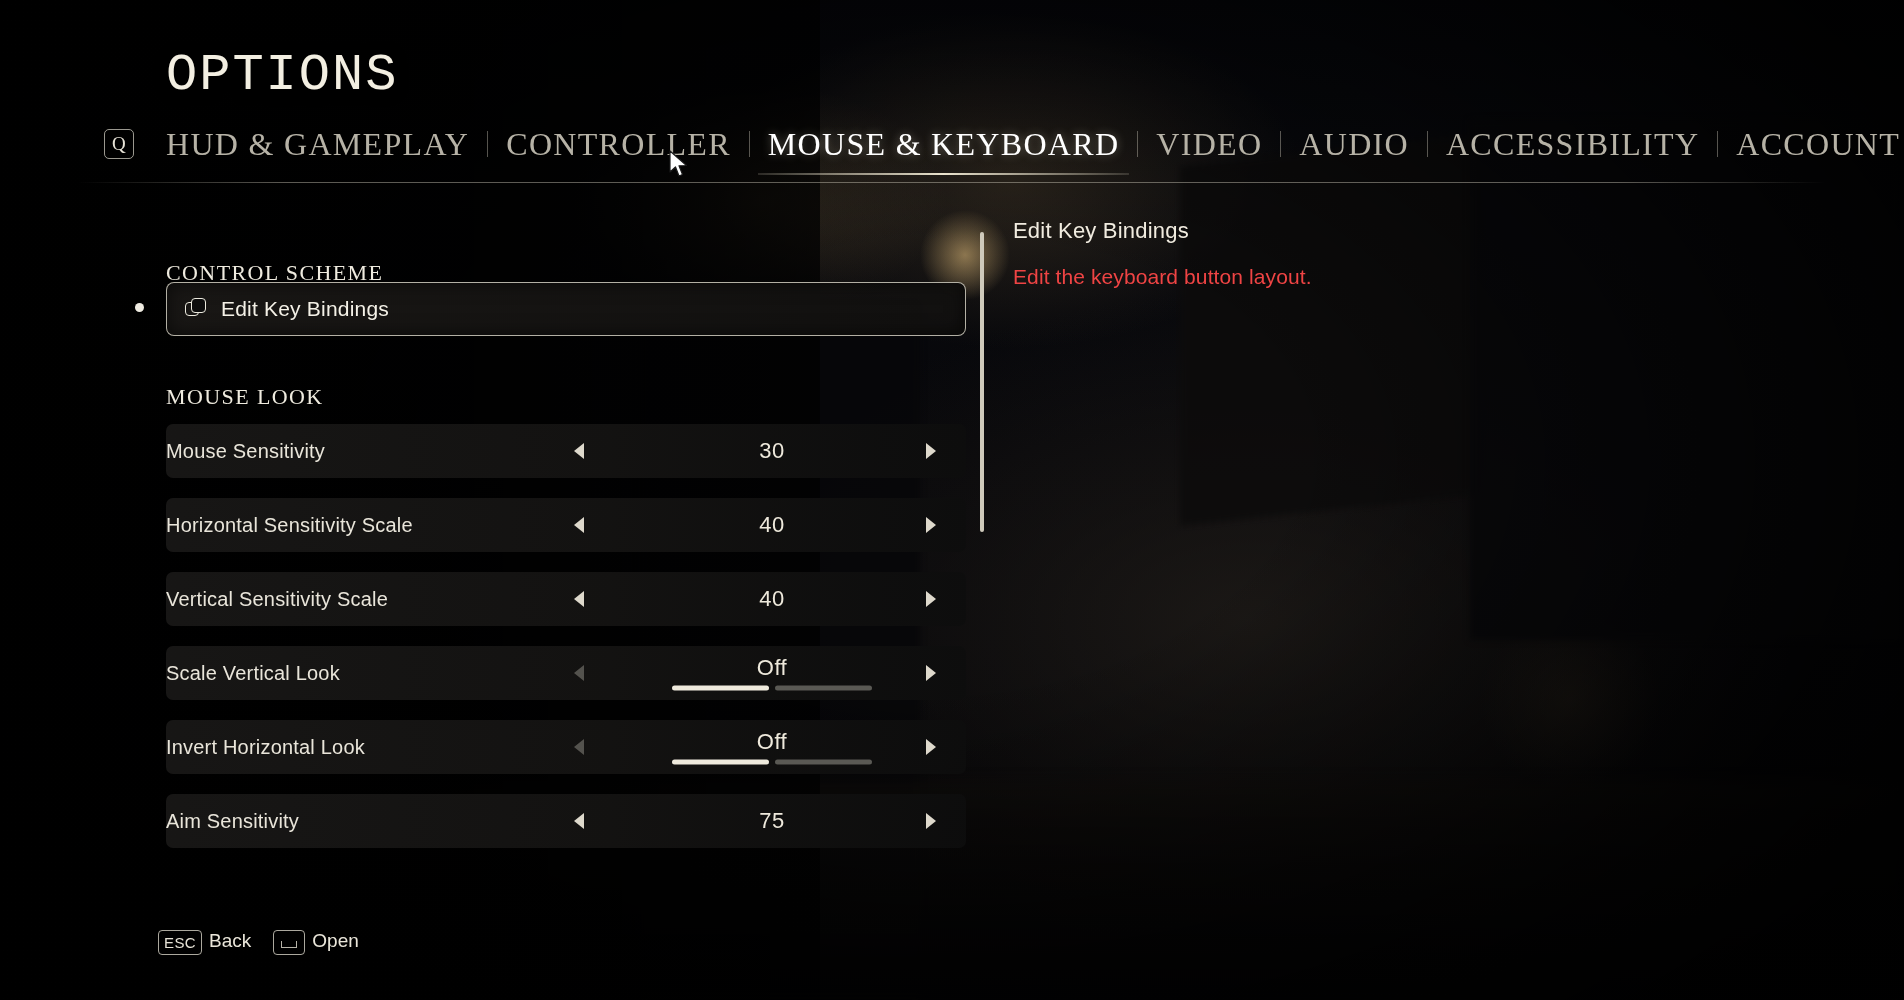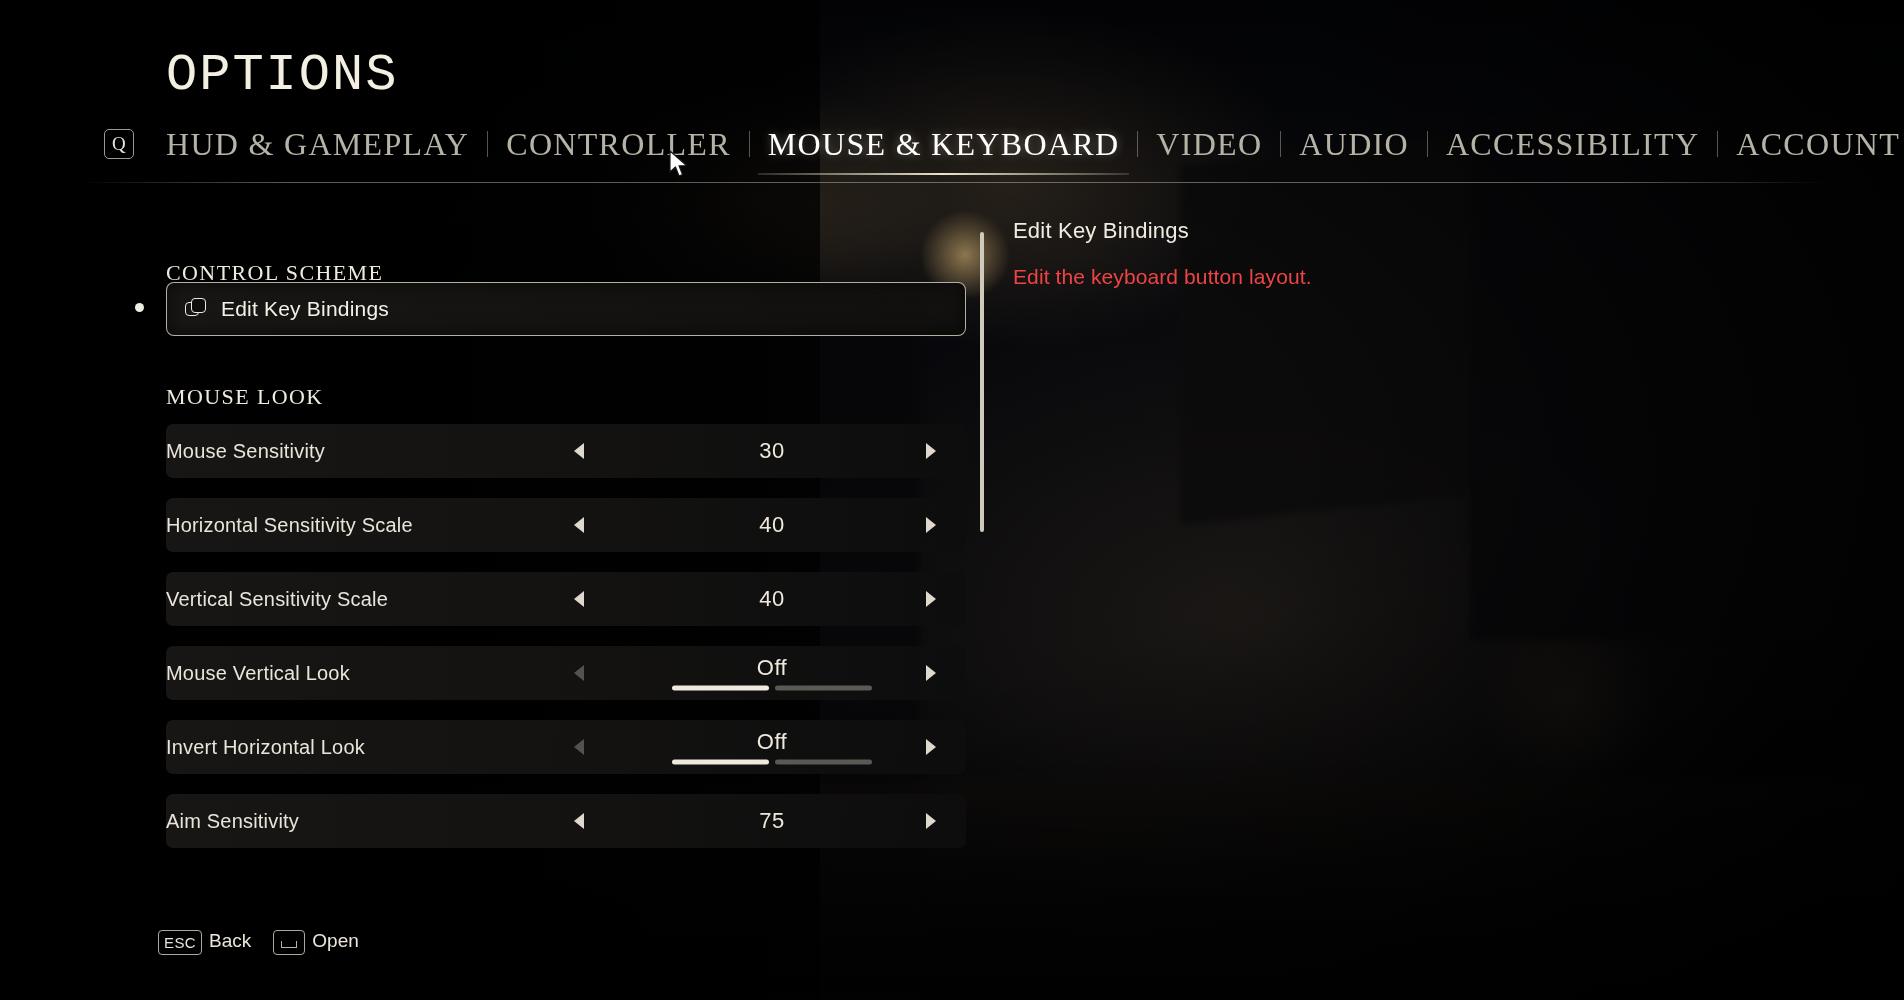--- a/index.html
+++ b/index.html
@@ -451,21 +451,21 @@
       <span class="value-stack">
         <span class="value-text">40</span>
         <span class="slider-track">
           <span class="slider-fill" style="width:40%"></span>
         </span>
       </span>
       <span class="arrow right"></span>
     </div>
 
     <div class="row">
-      <span class="row-label">Mouse Vertical Look</span>
+      <span class="row-label">Scale Vertical Look</span>
       <span class="arrow left dim"></span>
       <span class="value-stack">
         <span class="value-text">Off</span>
         <span class="toggle-track">
           <span class="toggle-seg on"></span>
           <span class="toggle-seg"></span>
         </span>
       </span>
       <span class="arrow right"></span>
     </div>

